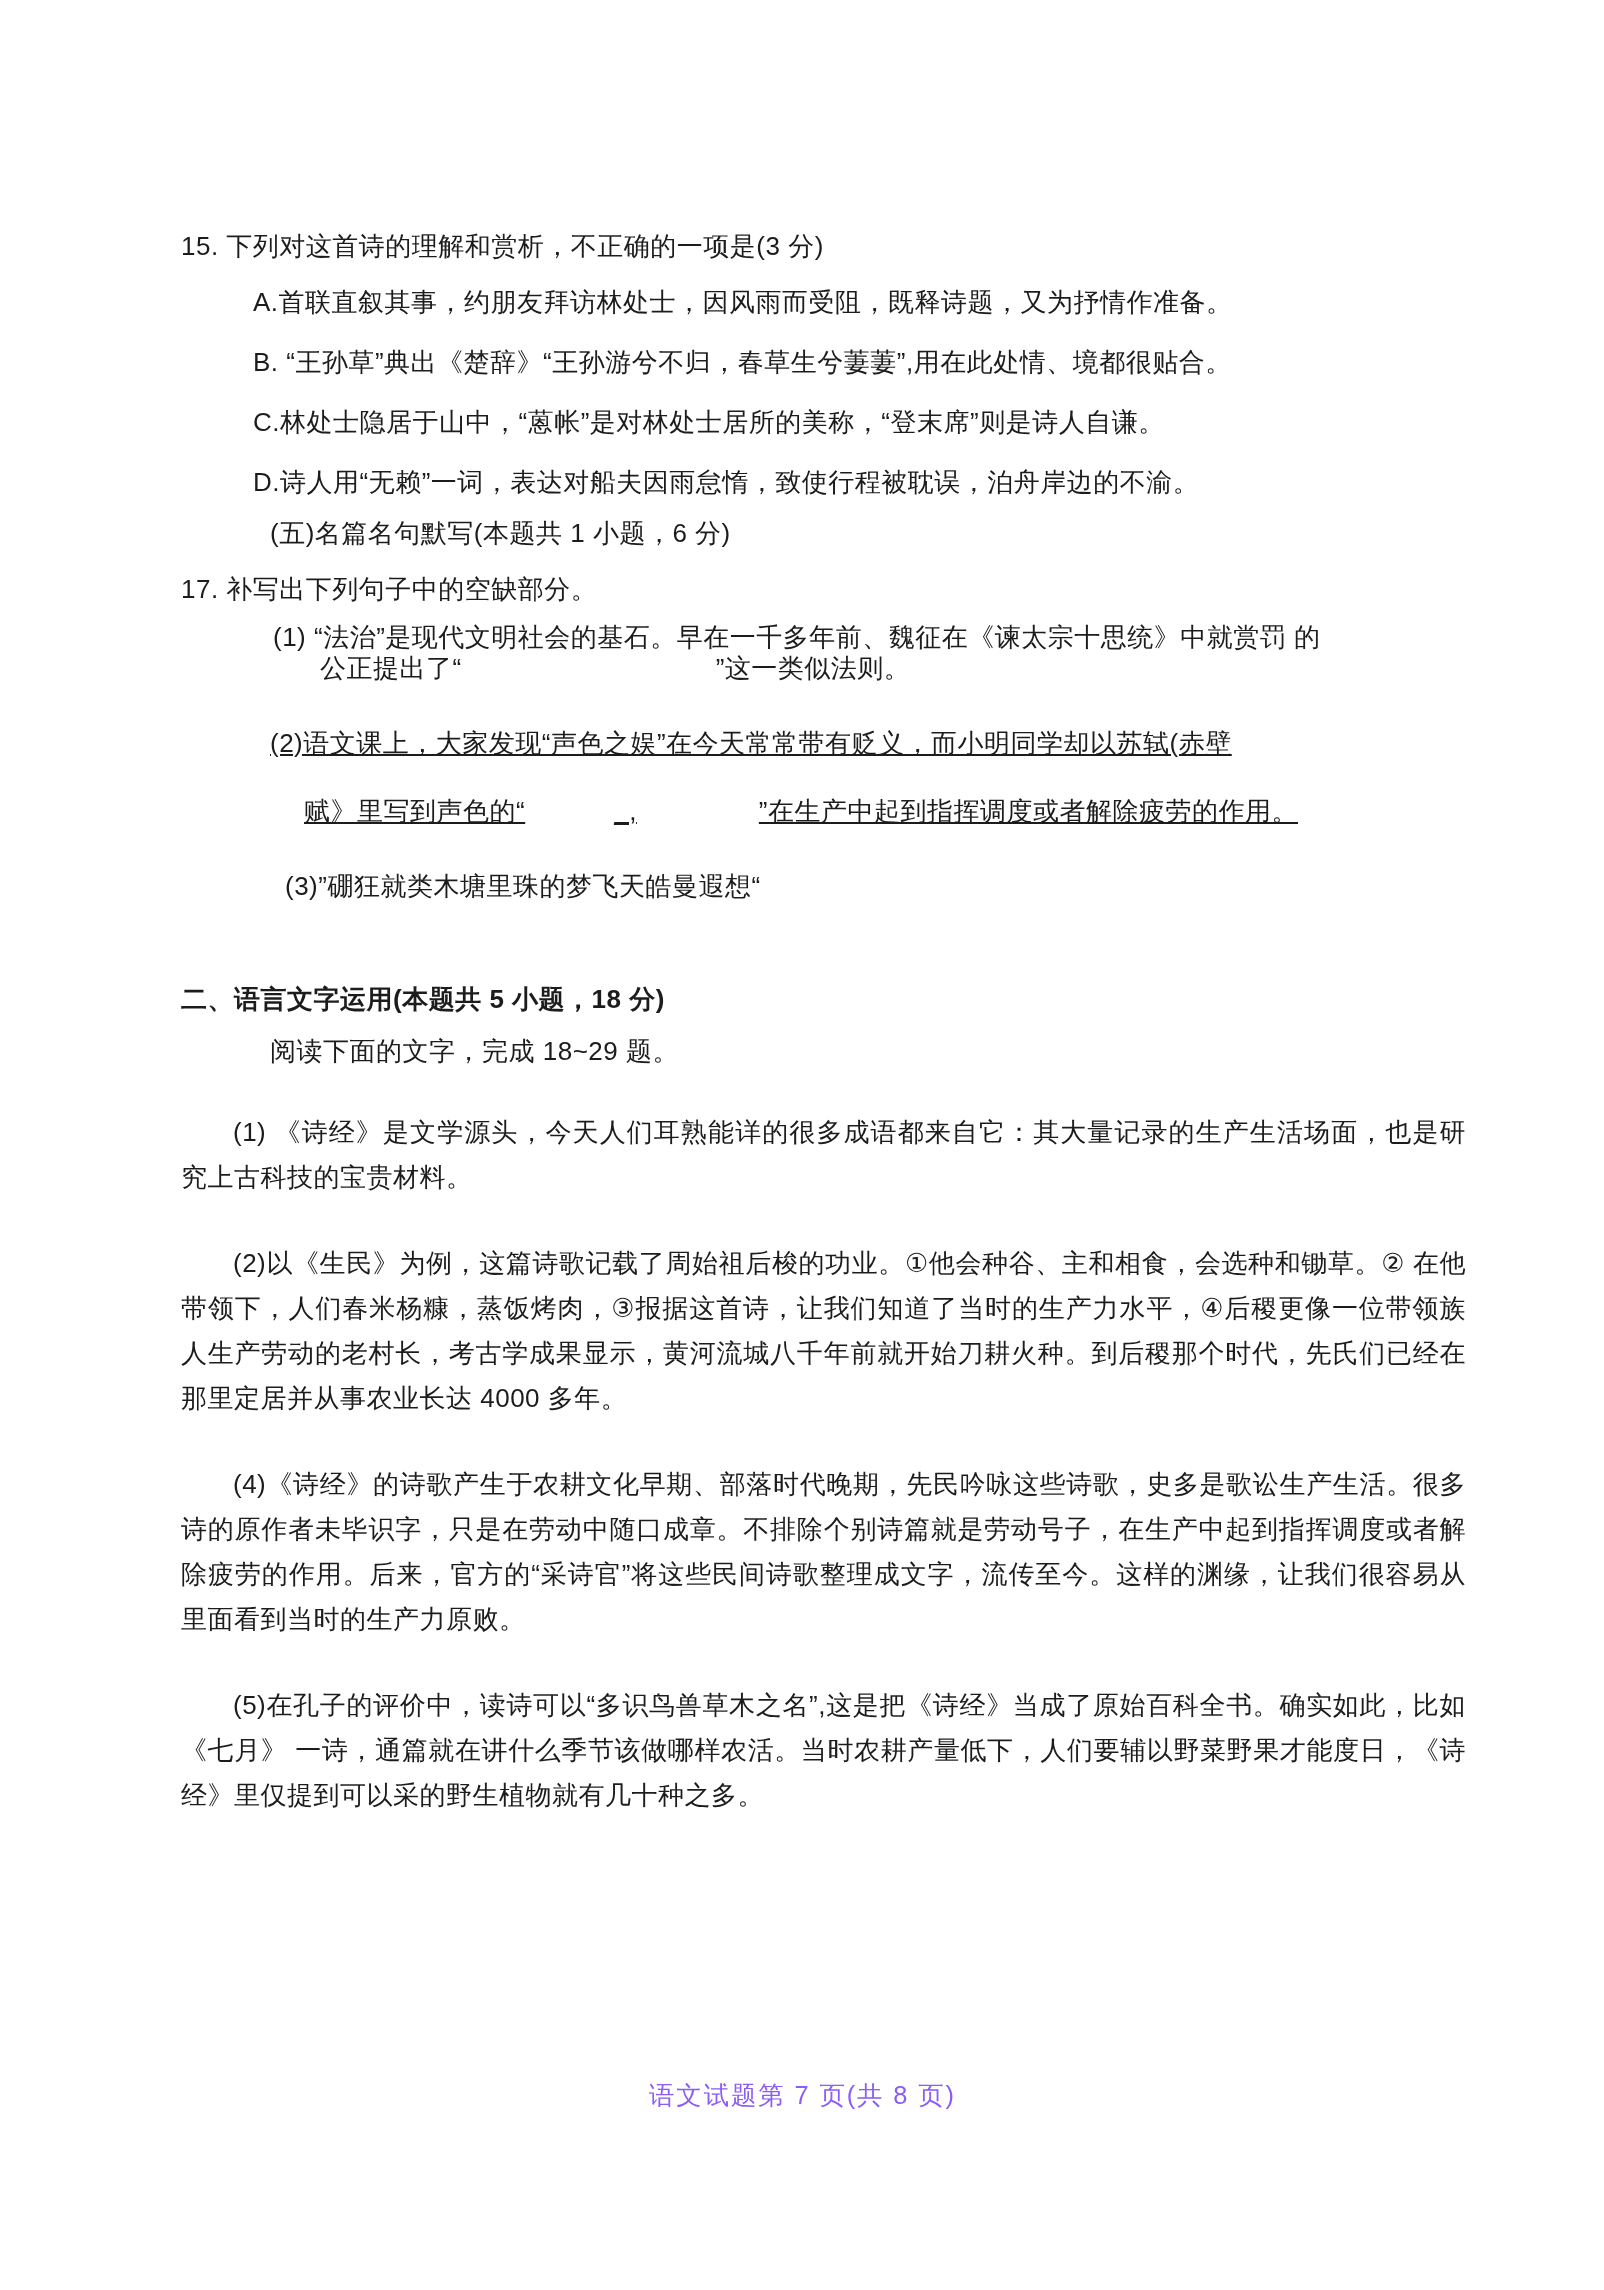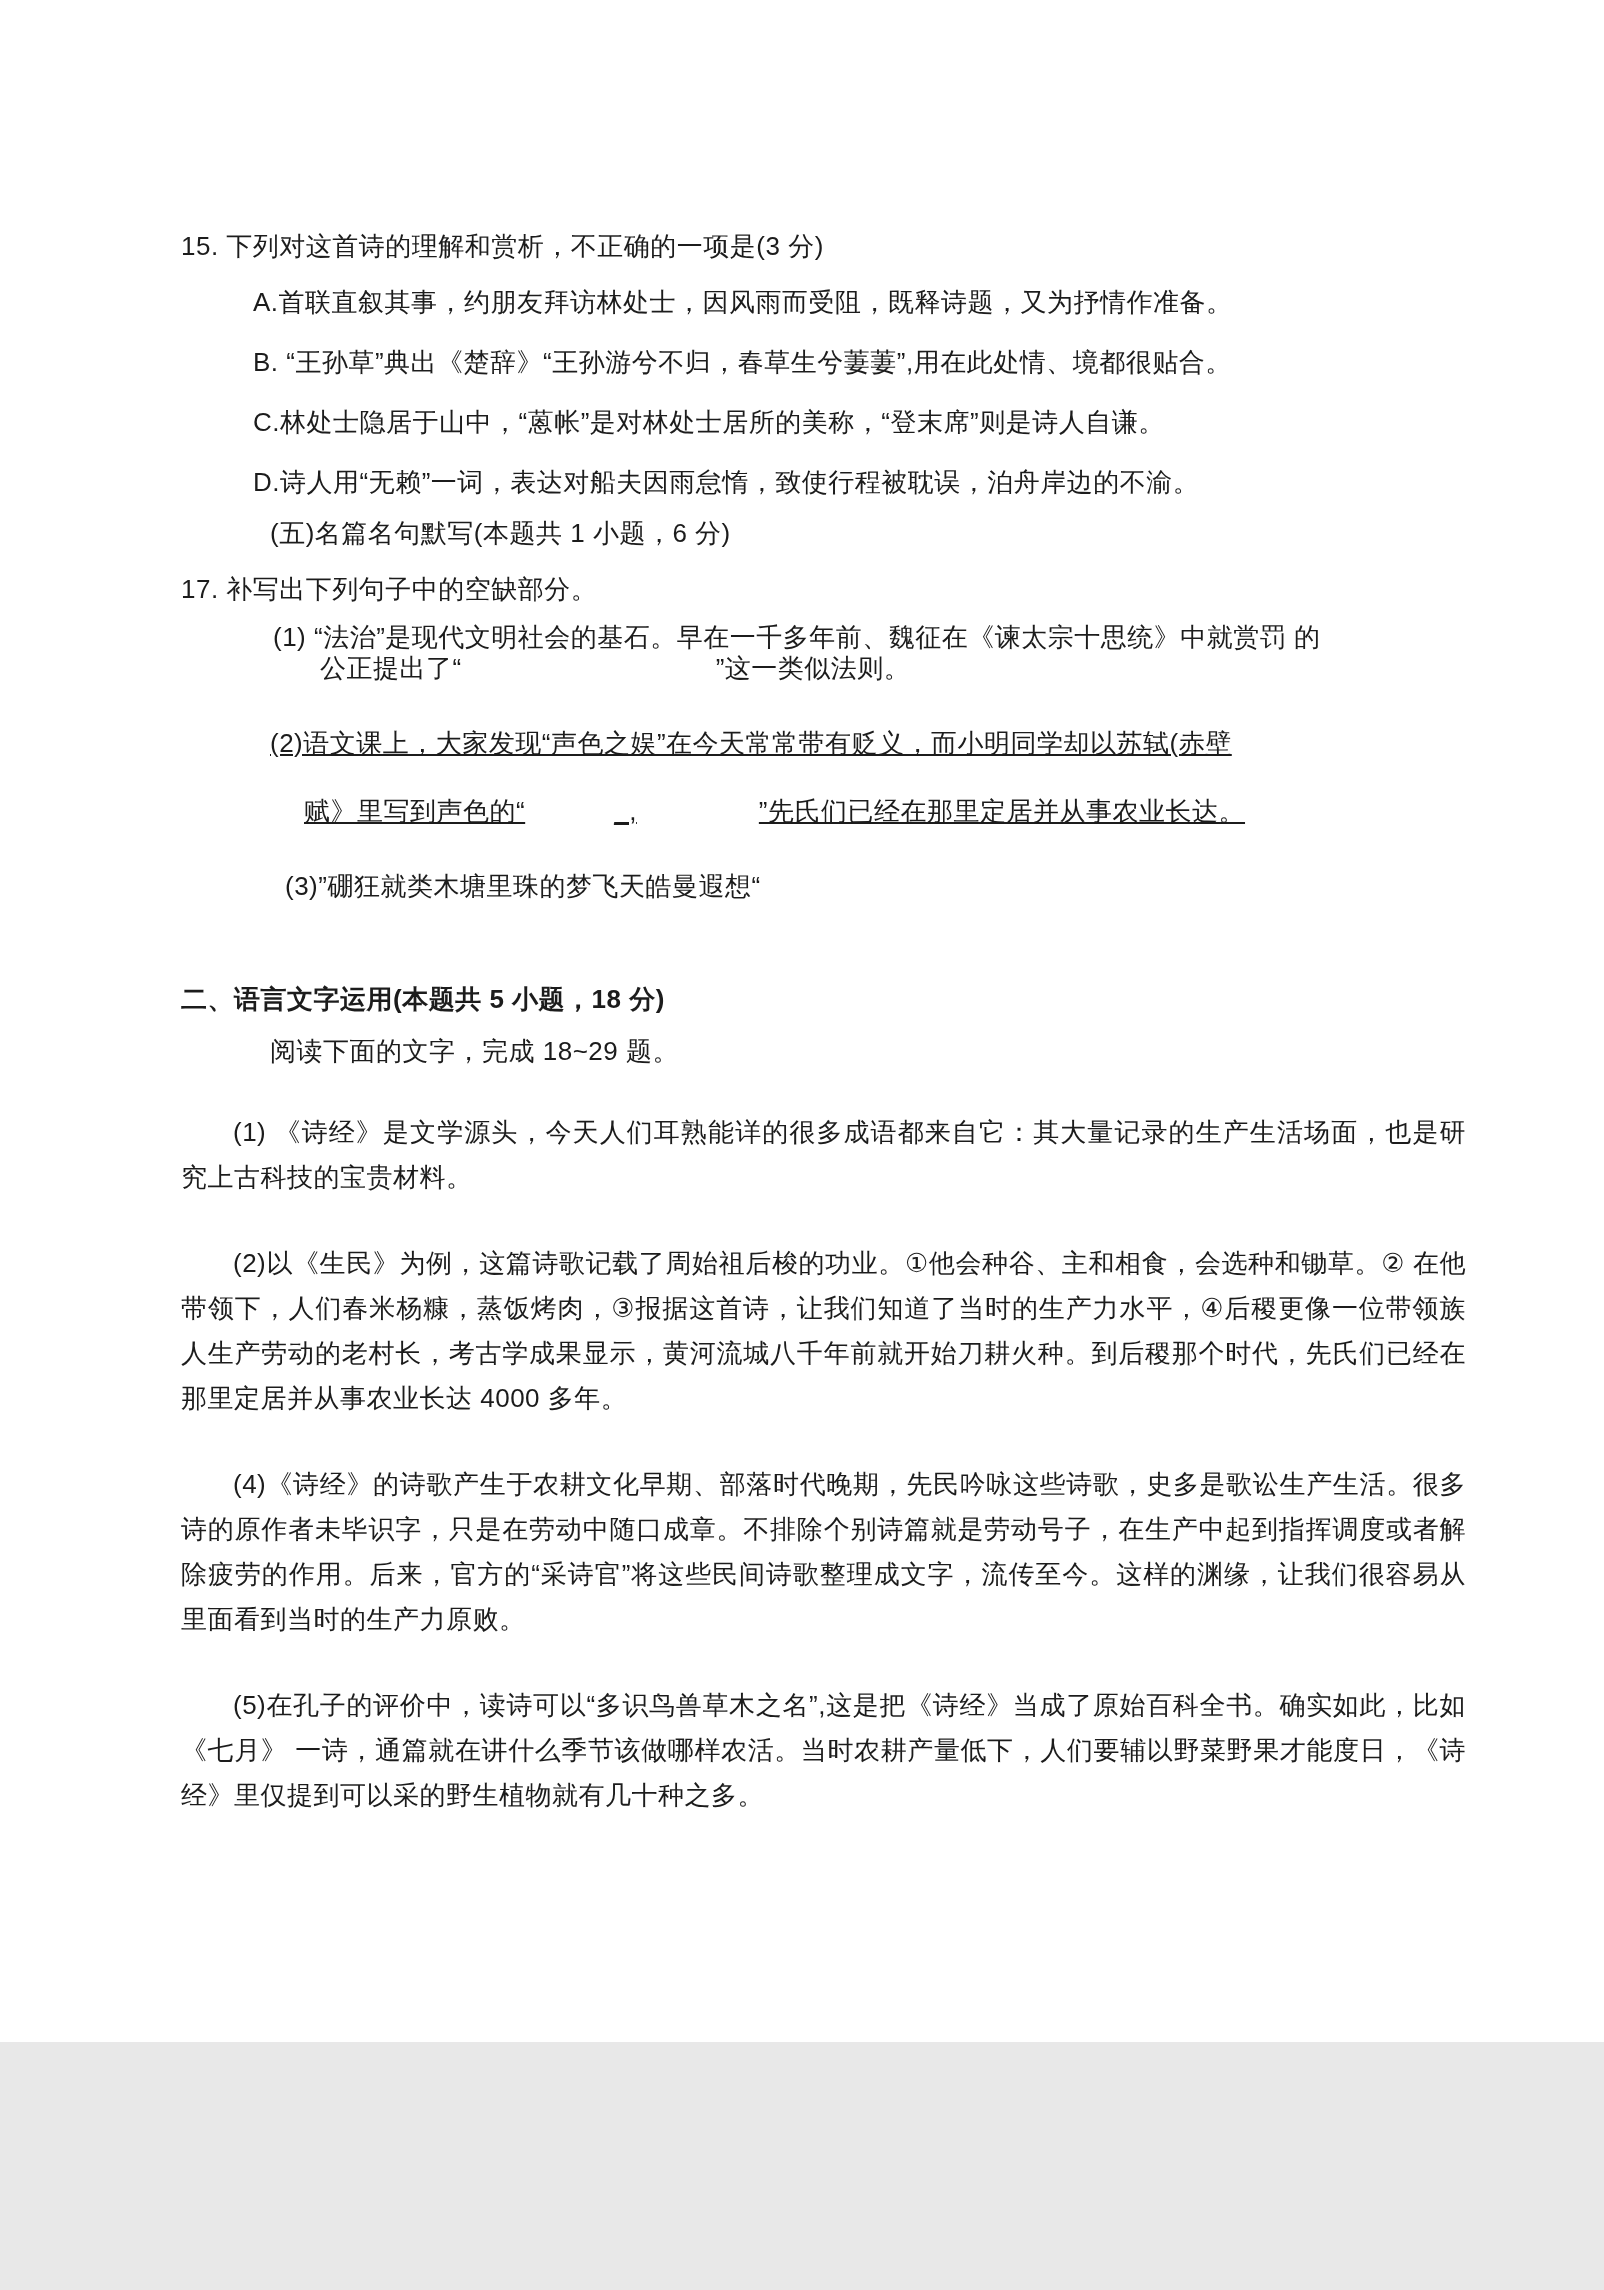--- a/index.html
+++ b/index.html
@@ -1,19 +1,19 @@
 <!DOCTYPE html>
 <html style="font-size:15px"><head>
 <meta charset="utf-8">
 <style>
   html, body { margin: 0; padding: 0; background: #e8e8e8; }
   .page {
     position: relative;
     width: 1605px;
-    height: 2042px;
+    height: 2290px;
     margin: 0 auto;
     background: #ffffff;
     font-family: "Liberation Sans", "DejaVu Sans", sans-serif;
     color: #1c1c1c;
     overflow: hidden;
   }
   .content {
     position: absolute;
     top: 0; left: 0; right: 0; bottom: 0;
     padding: 232px 139px 0 181px;
@@ -75,21 +75,21 @@
 
     <div class="q-stem q17-stem">17. 补写出下列句子中的空缺部分。</div>
 
     <div class="sub1">
       <div>(1) “法治”是现代文明社会的基石。早在一千多年前、魏征在《谏太宗十思统》中就赏罚 的</div>
       <div class="sub1-l2"><span>公正提出了“</span><span class="blank-wide"></span><span>”这一类似法则。</span></div>
     </div>
 
     <div class="sub2">
       <div>(2)语文课上，大家发现“声色之娱”在今天常常带有贬义，而小明同学却以苏轼(赤壁</div>
-      <div class="sub2-l2"><span>赋》里写到声色的“</span><span class="blank-gap1"></span><span>_,</span><span class="blank-gap2"></span><span>”先氏们已经在那里定居并从事农业长达。</span></div>
+      <div class="sub2-l2"><span>赋》里写到声色的“</span><span class="blank-gap1"></span><span>_,</span><span class="blank-gap2"></span><span>”在生产中起到指挥调度或者解除疲劳的作用。</span></div>
     </div>
 
     <div class="sub3">(3)”硼狂就类木塘里珠的梦飞天皓曼遐想“</div>
 
     <div class="sec2-header">二、语言文字运用(本题共 5 小题，18 分)</div>
 
     <div class="sec2-intro">阅读下面的文字，完成 18~29 题。</div>
 
     <div class="para first">(1) 《诗经》是文学源头，今天人们耳熟能详的很多成语都来自它：其大量记录的生产生活场面，也是研究上古科技的宝贵材料。</div>
     <div class="para">(2)以《生民》为例，这篇诗歌记载了周始祖后梭的功业。①他会种谷、主和相食，会选种和锄草。② 在他带领下，人们春米杨糠，蒸饭烤肉，③报据这首诗，让我们知道了当时的生产力水平，④后稷更像一位带领族人生产劳动的老村长，考古学成果显示，黄河流城八千年前就开始刀耕火种。到后稷那个时代，先氏们已经在那里定居并从事农业长达 4000 多年。</div>

